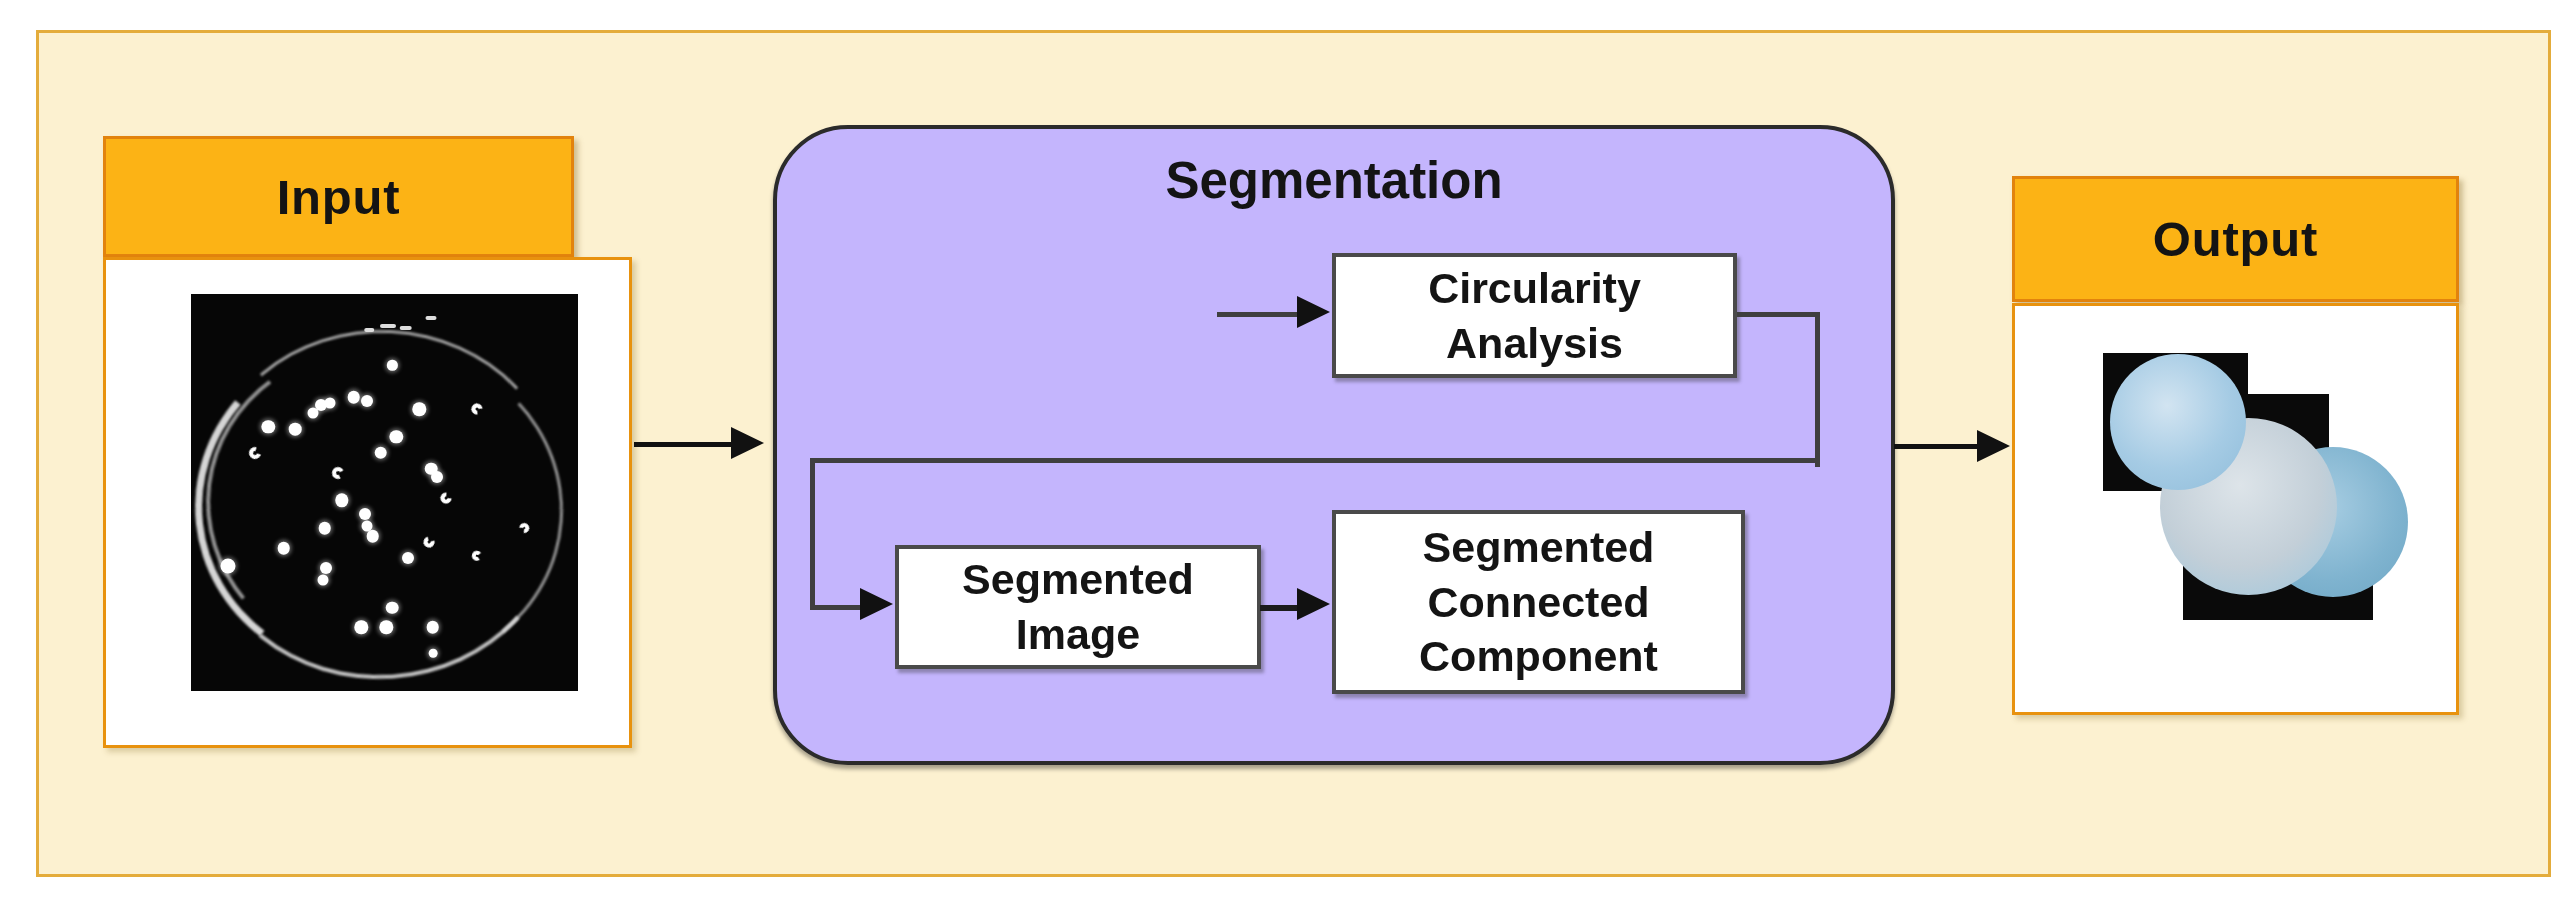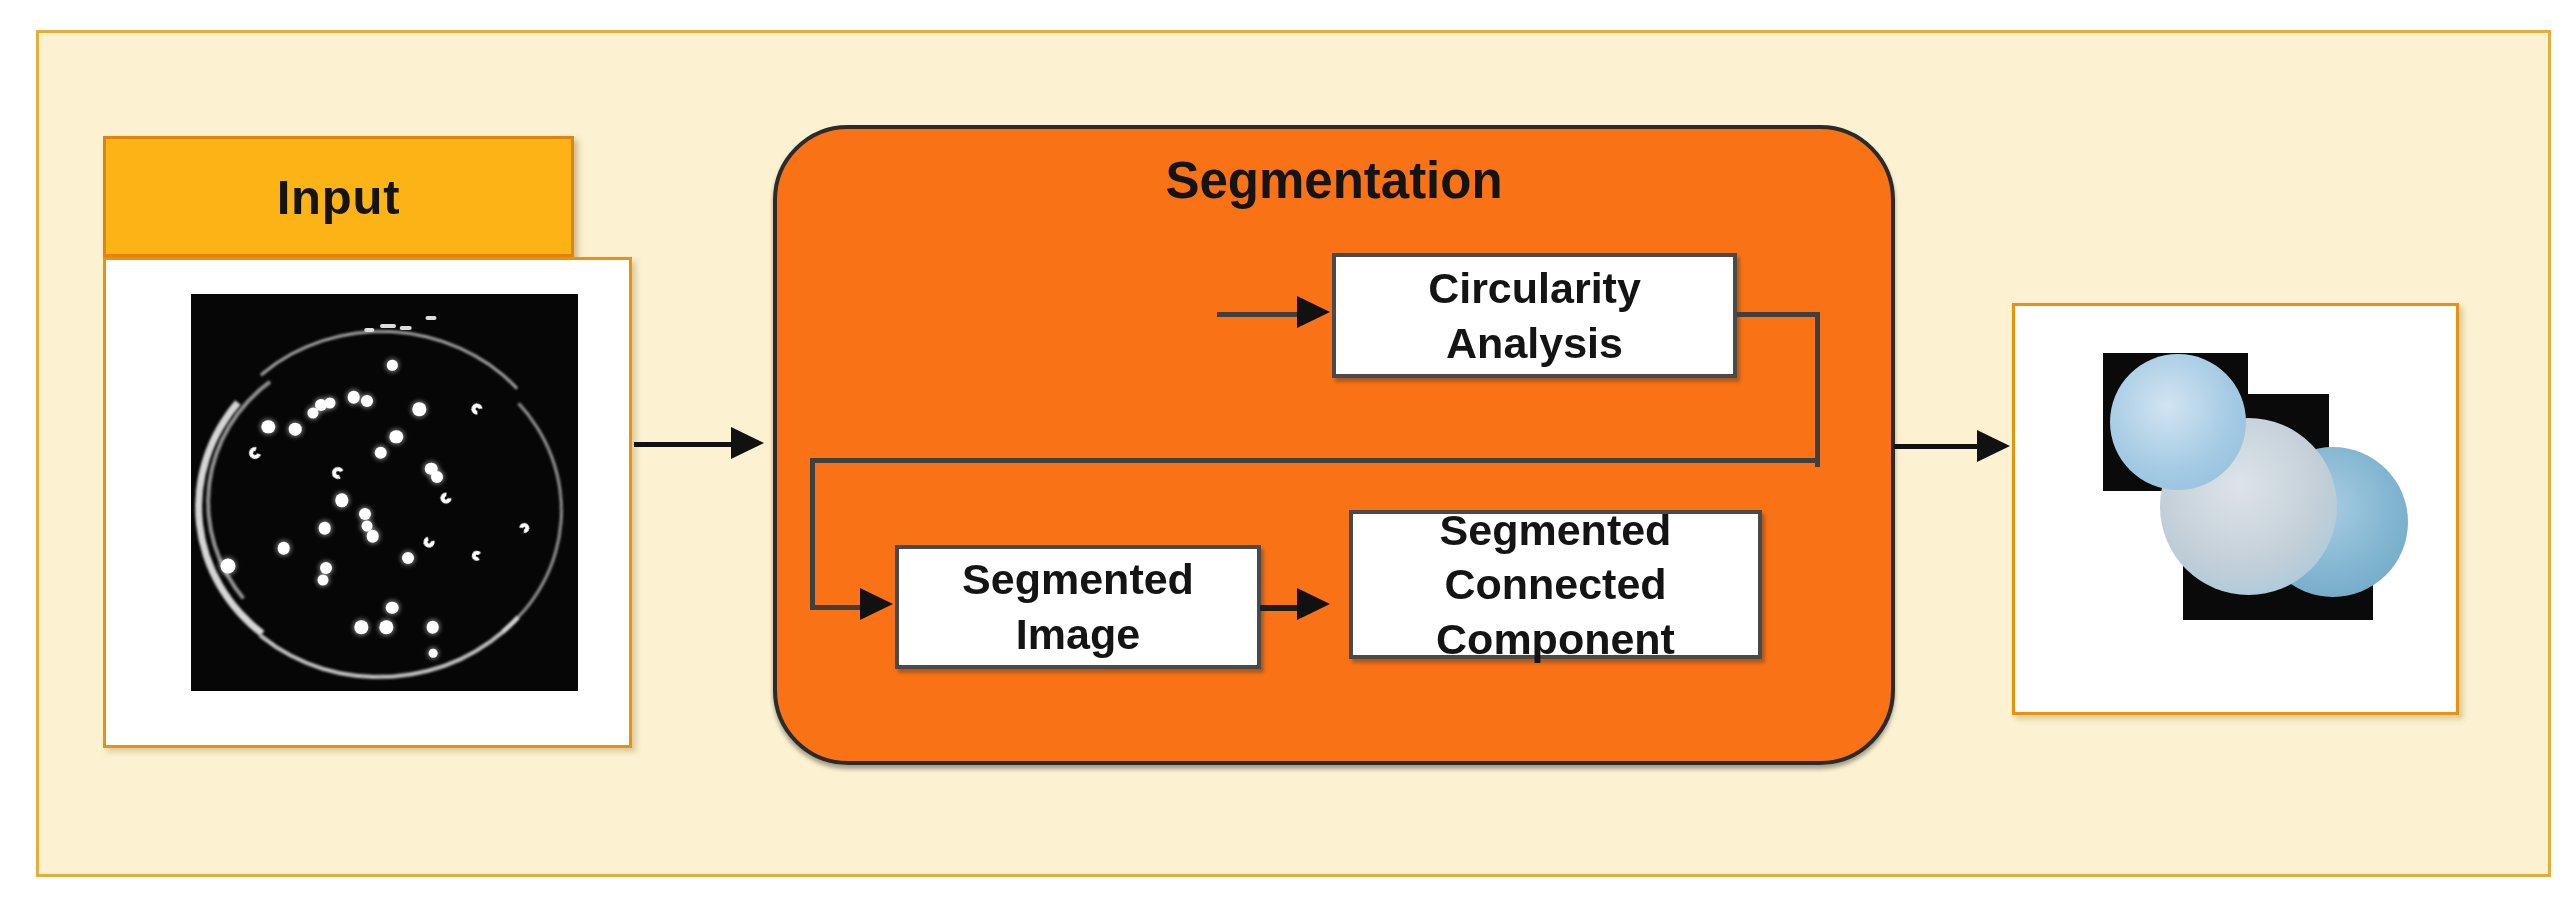--- a/index.html
+++ b/index.html
@@ -40,33 +40,33 @@
   .arc-top    {left:3%;top:9%;width:93%;height:84%;border-top-color:#d8d8d8;border-width:3.2px;transform:rotate(3deg);filter:blur(0.9px);opacity:.75;}
   .arc-right  {left:2%;top:12%;width:94%;height:84%;border-right-color:#d0d0d0;border-width:3.2px;transform:rotate(4deg);filter:blur(0.9px);opacity:.7;}
   .arc-bottom {left:2%;top:12%;width:94%;height:85%;border-bottom-color:#e2e2e2;border-width:4.7px;transform:rotate(-4deg);filter:blur(0.9px);opacity:.85;}
   .mark{position:absolute;transform:translate(-50%,-50%);}
   .mark.dot{background:#fff;border-radius:50%;box-shadow:0 0 4.7px 1.6px rgba(255,255,255,.4);}
   .mark.ring{background:transparent;border:4px solid #fff;border-right-color:transparent;border-radius:50%;filter:blur(0.3px);}
   .mark.dash{background:#ddd;border-radius:2.4px;height:4px;filter:blur(0.3px);}
 
   
   .seg-box{position:absolute;left:773px;top:125px;width:1122px;height:640px;
-        background:#f97316;border:4px solid var(--segmentation-border);border-radius:75px;
+        background:#c4b5fd;border:4px solid var(--segmentation-border);border-radius:75px;
         box-shadow:0 4px 4.7px rgba(0,0,0,.35);}
   .seg-title{position:absolute;left:0;right:0;top:17.4px;height:68px;
         display:flex;align-items:center;justify-content:center;
         font-size:51px;font-weight:bold;color:#141414;}
   .node{position:absolute;background:#fff;border:4.7px solid var(--node-border);
         display:flex;align-items:center;justify-content:center;text-align:center;
         font-size:43px;font-weight:bold;line-height:1.27;color:#141414;
         box-shadow:3.2px 4px 3.2px rgba(40,40,40,.35);}
   .node-contour     {left:36px; top:125px;width:404px;height:122px;}
   .node-circularity {left:555px;top:124px;width:405px;height:125px;}
   .node-segimg      {left:118px;top:416px;width:366px;height:124px;justify-content:center;}
-  .node-scc         {left:555px;top:381px;width:413px;height:149px;margin-left:17px;}
+  .node-scc         {left:555px;top:381px;width:413px;height:184px;}
 
   
   .hline,.vline{position:absolute;background:var(--connector-gray);}
   .hline{height:4.7px;} .vline{width:4.7px;}
   .hline.black,.vline.black{background:var(--arrow-black);}
   .head-r{position:absolute;width:0;height:0;
           border-top:16.6px solid transparent;border-bottom:16.6px solid transparent;
           border-left:33px solid var(--arrow-black);}
 
   
@@ -190,20 +190,23 @@
       <div class="hline aC-line"></div>
       <div class="head-r aC-head"></div>
     </div>
   </div>
 
   <div>
     <div class="hline black a2-line"></div>
     <div class="head-r a2-head"></div>
   </div>
 
+  <div class="panel-header output-header">
+    <span>Output</span>
+  </div>
   <div class="panel-body output-body">
     <div class="collage" title="Three overlapping black square crops, each holding a segmented blue colony disc">
         <div class="sq" style="left: 88px; top: 47px; width: 145px; height: 138px;"></div>
         <div class="sq" style="left: 172px; top: 88px; width: 142px; height: 150px;"></div>
         <div class="sq" style="left: 168px; top: 185px; width: 190px; height: 129px;"></div>
         <div class="circ steel" style="left: 243px; top: 141px; width: 150px; height: 150px;"></div>
         <div class="circ pale" style="left: 145px; top: 112px; width: 177px; height: 177px;"></div>
         <div class="circ light" style="left: 95px; top: 48px; width: 136px; height: 136px;"></div>
       </div>
   </div>

